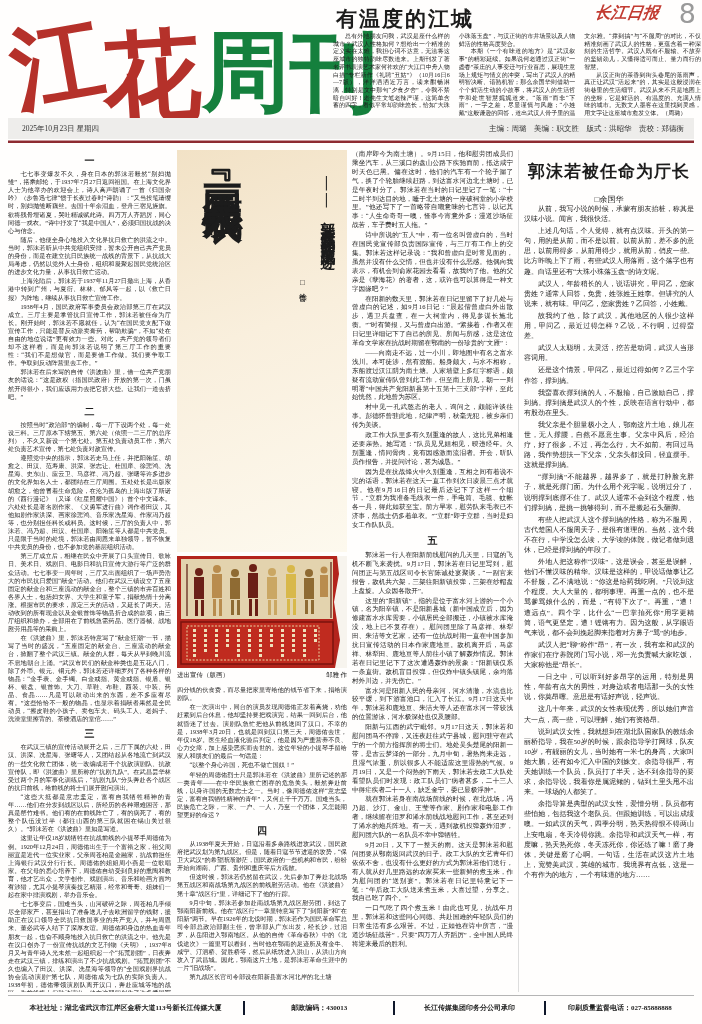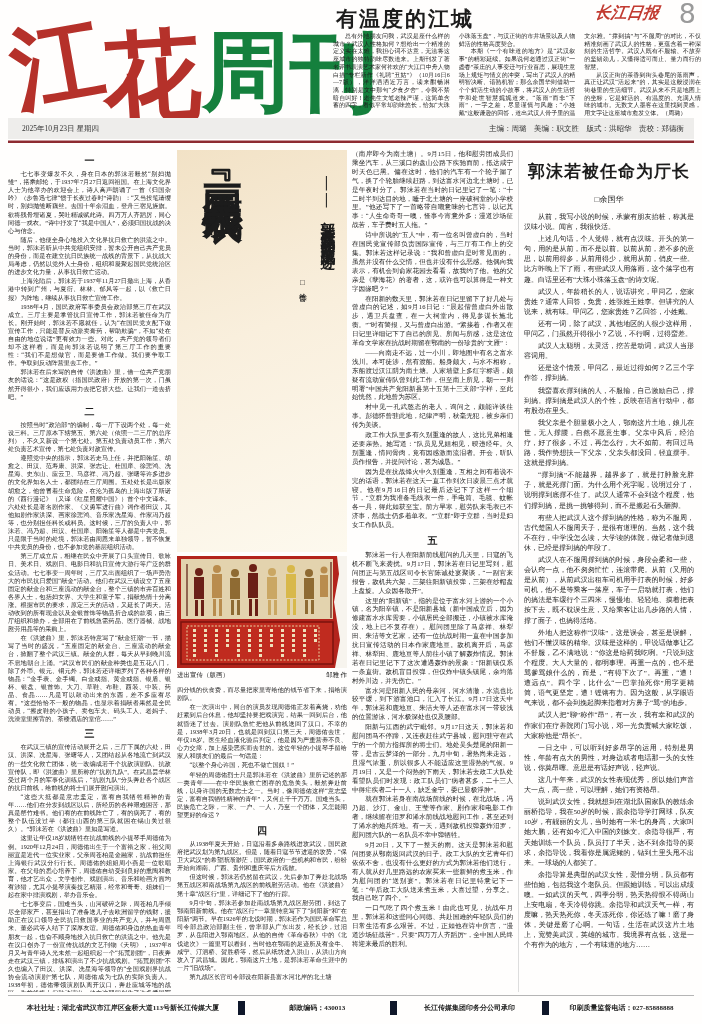--- a/index.html
+++ b/index.html
@@ -37,26 +37,26 @@
   .f-main{position:absolute;left:22px;top:6px;height:392px;font-size:40px;font-weight:900;letter-spacing:2px;line-height:1.15;font-family:"Liberation Serif",serif;}
   .f-sub{position:absolute;right:10px;top:26px;height:360px;font-size:14.5px;font-weight:bold;letter-spacing:2.5px;}
   .f-byline{position:absolute;right:40px;top:128px;height:80px;font-size:8px;color:#222;}
   
   .artwork{position:absolute;left:177px;top:556px;width:170px;height:112px;}
   .caption{position:absolute;left:177px;top:671px;width:170px;font-size:6.5px;display:flex;justify-content:space-between;}
   
   .vdiv{position:absolute;left:518px;top:150px;width:1px;height:842px;background:#ddd;}
   .es-title{position:absolute;left:524px;top:160px;width:170px;text-align:center;font-size:17px;font-weight:bold;letter-spacing:1px;}
   .es-byline{position:absolute;left:524px;top:194px;width:170px;text-align:center;font-size:8px;}
-  .es-body{left:524px;top:212px;width:170px;height:776px;font-size:7px;line-height:10.1px;}
+  .es-body{left:524px;top:204px;width:170px;height:776px;font-size:7px;line-height:10.1px;}
   .es-body p{margin:0 0 2px 0;}
   
   .footrule{position:absolute;left:8px;top:995px;width:686px;height:1px;background:#b5b5b5;}
   .footer{position:absolute;left:8px;top:1001px;width:686px;display:flex;font-size:7px;font-weight:bold;color:#222;}
-  .footer .cell{flex:1;text-align:center;border-left:7px solid #0f172a;padding:2px 2px;}
+  .footer .cell{flex:1;text-align:center;border-left:2px solid #0f172a;padding:2px 2px;}
   .footer .cell:first-child{border-left:none;flex:1.6;}
 </style>
 </head>
 <body>
 
 <div class="page">
 
   <div class="weekly">
     <span class="wk-red wk-jiang">江</span>
     <span class="wk-red wk-hua">花</span>
@@ -291,28 +291,27 @@
     </div>
 
   <div class="vdiv"></div>
 
   <div class="es-title">郭沫若被任命为厅长</div>
   <div class="es-byline">□余国华</div>
   <div class="flow es-body">
       <p>从前，我写小说的时候，承蒙有朋友抬桩，称其是汉味小说。闻言，我很快活。</p>
       <p>上述几句话，个人觉得，就有点汉味。开头的第一句，用的是从前，而不是以前。以前从前，差不多的意思，以前用得多，从前用得少，就用从前，俏皮一些。比方昨晚上下了雨，有些武汉人用落雨，这个落字也有趣。白话里还有“大珠小珠落玉盘”的诗文呢。</p>
       <p>武汉人，年龄稍长的人，说话讲究，甲问乙，您家贵姓？通常人回答，免贵，姓张姓王姓李。但讲究的人说来，就有味。甲问乙，您家贵姓？乙回答，小姓戴。</p>
-      <p>还有一词，除了武汉，其他地区的人很少这样用，甲问乙，门虽然开得很小？乙说，不行啊，过得蛮差。</p>
+      <p>故我约了他，除了武汉，其他地区的人很少这样用，甲问乙，最近过得怎样？乙说，不行啊，过得蛮差。</p>
       <p>武汉人太聪明，太灵活，挖苦是动词，武汉人当形容词用。</p>
       <p>还是这个情景，甲问乙，最近过得如何？乙三个字作答，撑到搞。</p>
       <p>我蛮喜欢撑到搞的人，不服输，自己激励自己，撑到搞。撑到搞是武汉人的个性，反映在语言行动中，都有股劲在里头。</p>
       <p>我父亲是个胆量极小之人，鄂南这片土地，娘儿在世，无人撑腰，自然不愿意生事。父亲中风后，经治疗，好了很多，不过，再怎么行，大不如前。有回过马路，我作势想扶一下父亲，父亲头都没回，径直摆手。这就是撑到搞。</p>
       <p>“撑到搞”不能越界，越界多了，就是打肿脸充胖子，就是死撑门面。为什么用个死字呢，说明过分了，说明撑到底撑不住了。武汉人通常不会到这个程度，他们撑到搞，是挑一挑够得到，而不是搬起石头砸脚。</p>
       <p>有些人把武汉人这个撑到搞的性格，称为不服周，古代楚国人不服周天子，是很有道理的。当然，这个我不在行，中学没怎么读，大学读的体院，做记者做到退休，已经是撑到搞的年段了。</p>
-      <p>武汉人在不服周撑到搞的时候，身段会柔和一些，会认窍一点，他不匆匆忙忙，连滚带爬。从前（又用的是从前），从前武汉出租车司机用手打表的时候，好多司机，他不是等乘客一落座，车子一启动就打表，他们的搞法是车缓行个三四米，慢慢地、轻轻地、摸着把表按下去，既不耽误生意，又给乘客让出几步路的人情，撑了面子，也搞得活络。</p>
       <p>外地人把这称作“汉味”，这是误会，甚至是误解，他们不懂汉味的精华。汉味是这样的，甲说话做事让乙不舒服，乙不满地说：“你这是给药我吃咧。”只说到这个程度。大人大量的，都明事理。再重一点的，也不是骂爹骂娘什么的，而是，“有得下次了”。再重，“遭！遭远点”。四个字，比什么“一巴掌拍死你”用字更精简，语气更坚定，遭！铿锵有力。因为这般，从字眼语气来说，都不会到挽起脚来指着对方鼻子“骂”的地步。</p>
       <p>武汉人把“聊”称作“昂”，有一次，我有幸和武汉的作家们在疗养院闭门写小说，邓一光负责喊大家吃饭，大家称他是“昂长”。</p>
       <p>一日之中，可以听到好多昂字的运用，特别是男性，年龄有点大的男性，对身边或者电话那一头的女性说，你莫昂噻。意思是有话好声说，轻声说。</p>
       <p>这几十年来，武汉的女性表现优秀，所以她们声音大一点，高一些，可以理解，她们有资格昂。</p>
       <p>说到武汉女性，我就想到在湖北队国家队的教练余丽桥指导，我在50岁的时候，跟余指导学打网球，队友10岁，有靓丽的女儿，当时她有一米七的身高，大家叫她大鹏，还有如今汇入中国的刘姝文。余指导很严，有天她训练一个队员，队员打了半天，达不到余指导的要求，余指导说，我看你是属泥鳅的，钻到土里头甩不出来。一球场的人都笑了。</p>
       <p>余指导算是典型的武汉女性，爱憎分明，队员都有些怕她，包括我这个老队员。但跟她训练，可以出成绩噢。一如武汉的天气，四季分明，热天热得恨不得两山上安电扇，冬天冷得你跳。余指导和武汉天气一样，有度嘛，热天热死你，冬天冻死你，你还练了嘛！磨了身体，关键是磨了心啊。一句话，生活在武汉这片土地上，宽赞美武汉，英雄的城市。我境界有点低，这是一个有作为的地方，一个有味道的地方……</p>
     </div>
 
   <div class="footrule"></div>
   <div class="footer">

